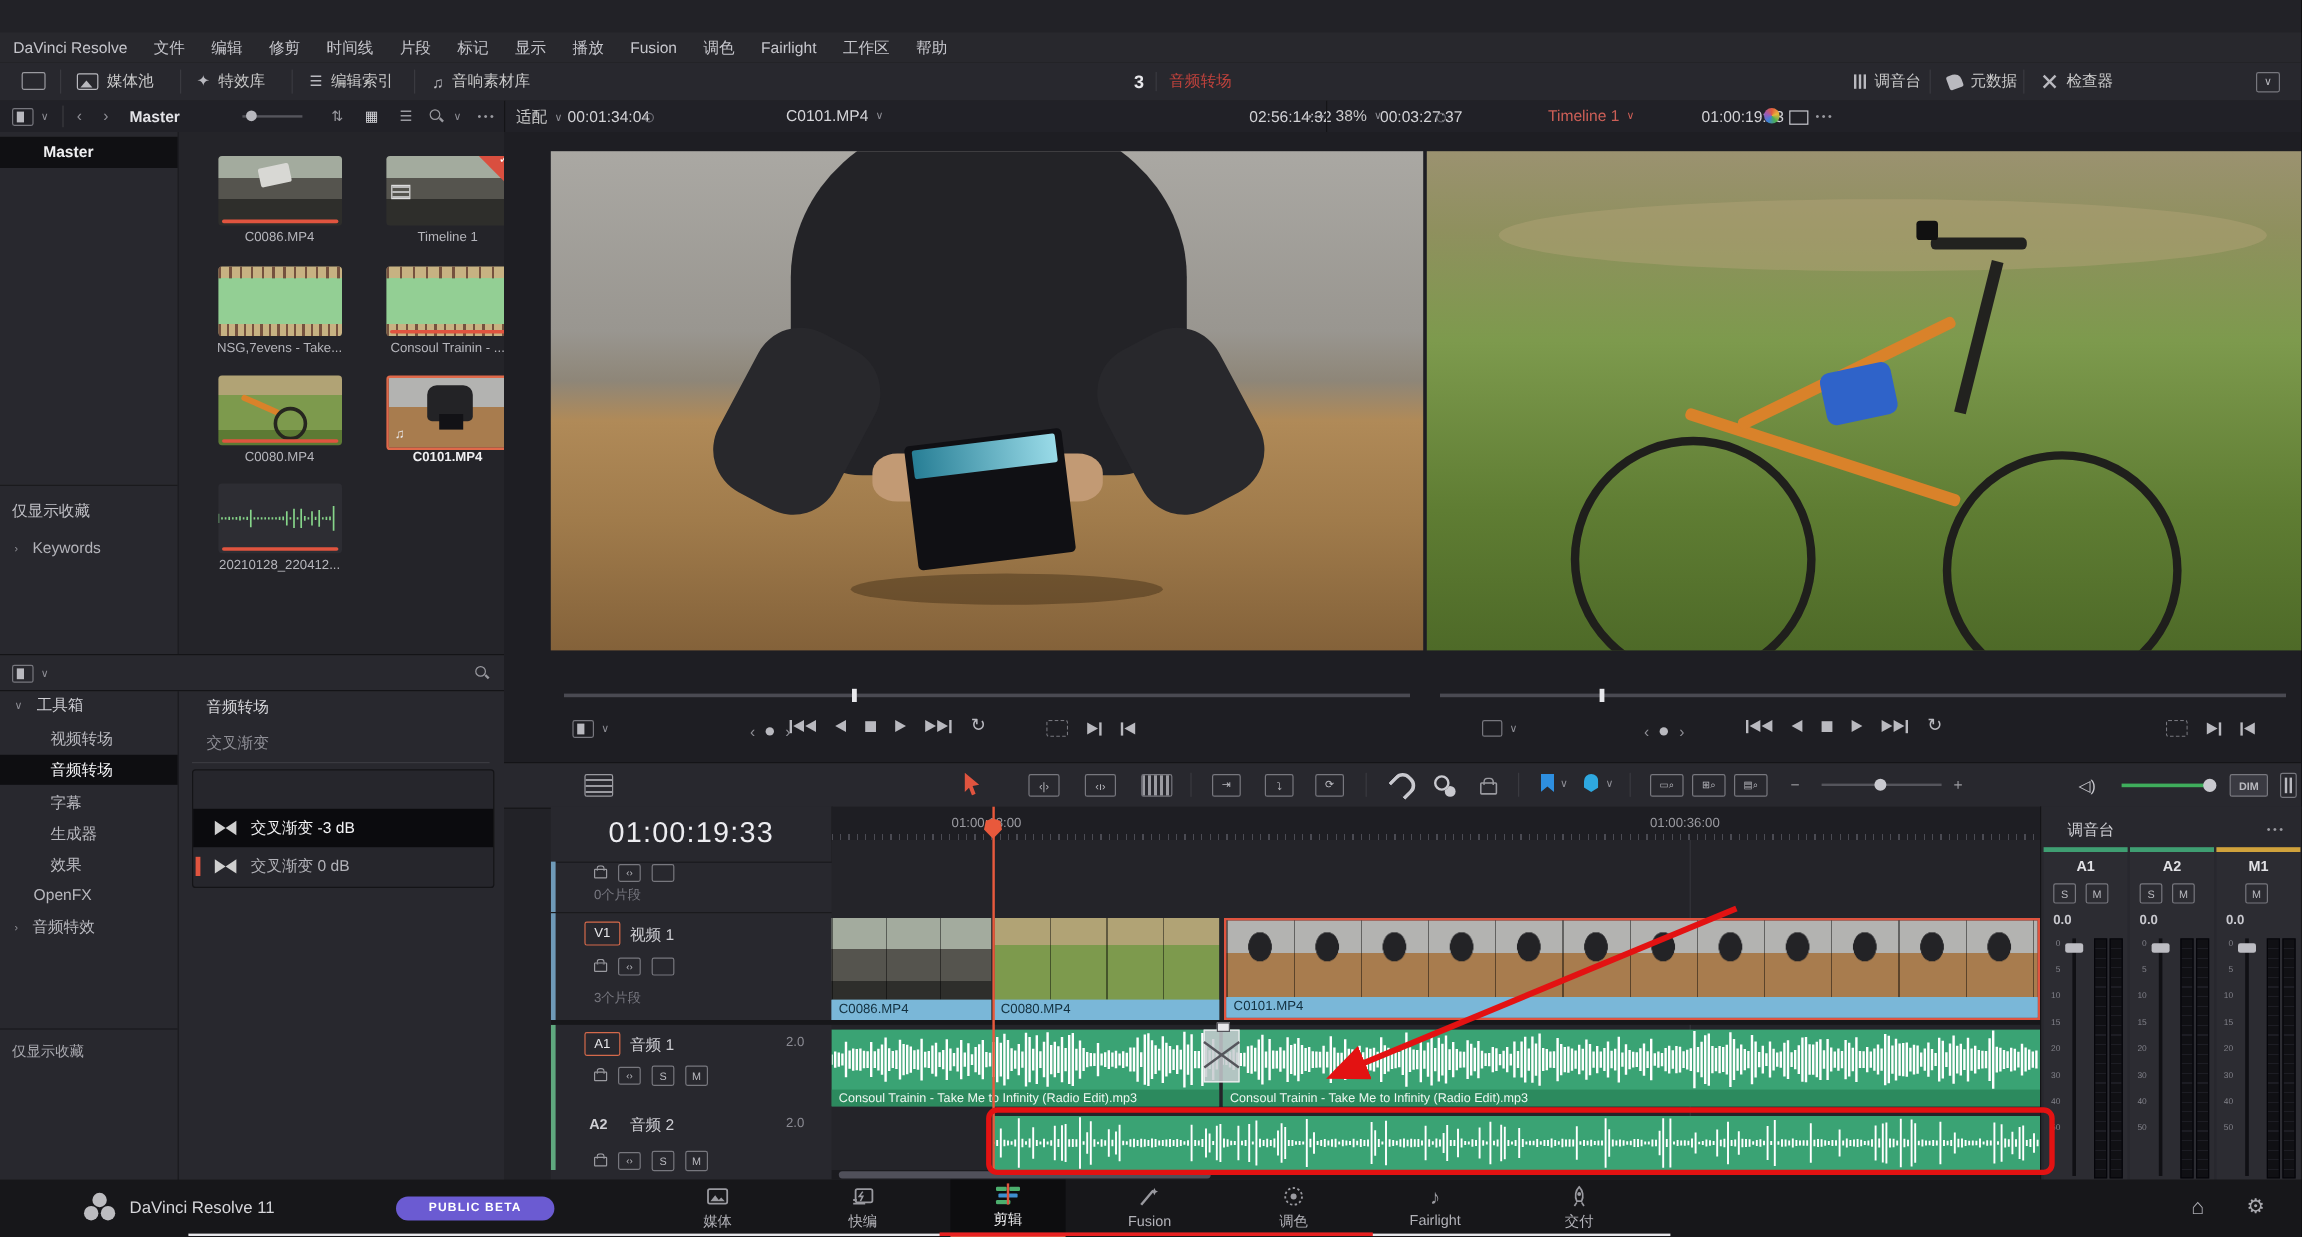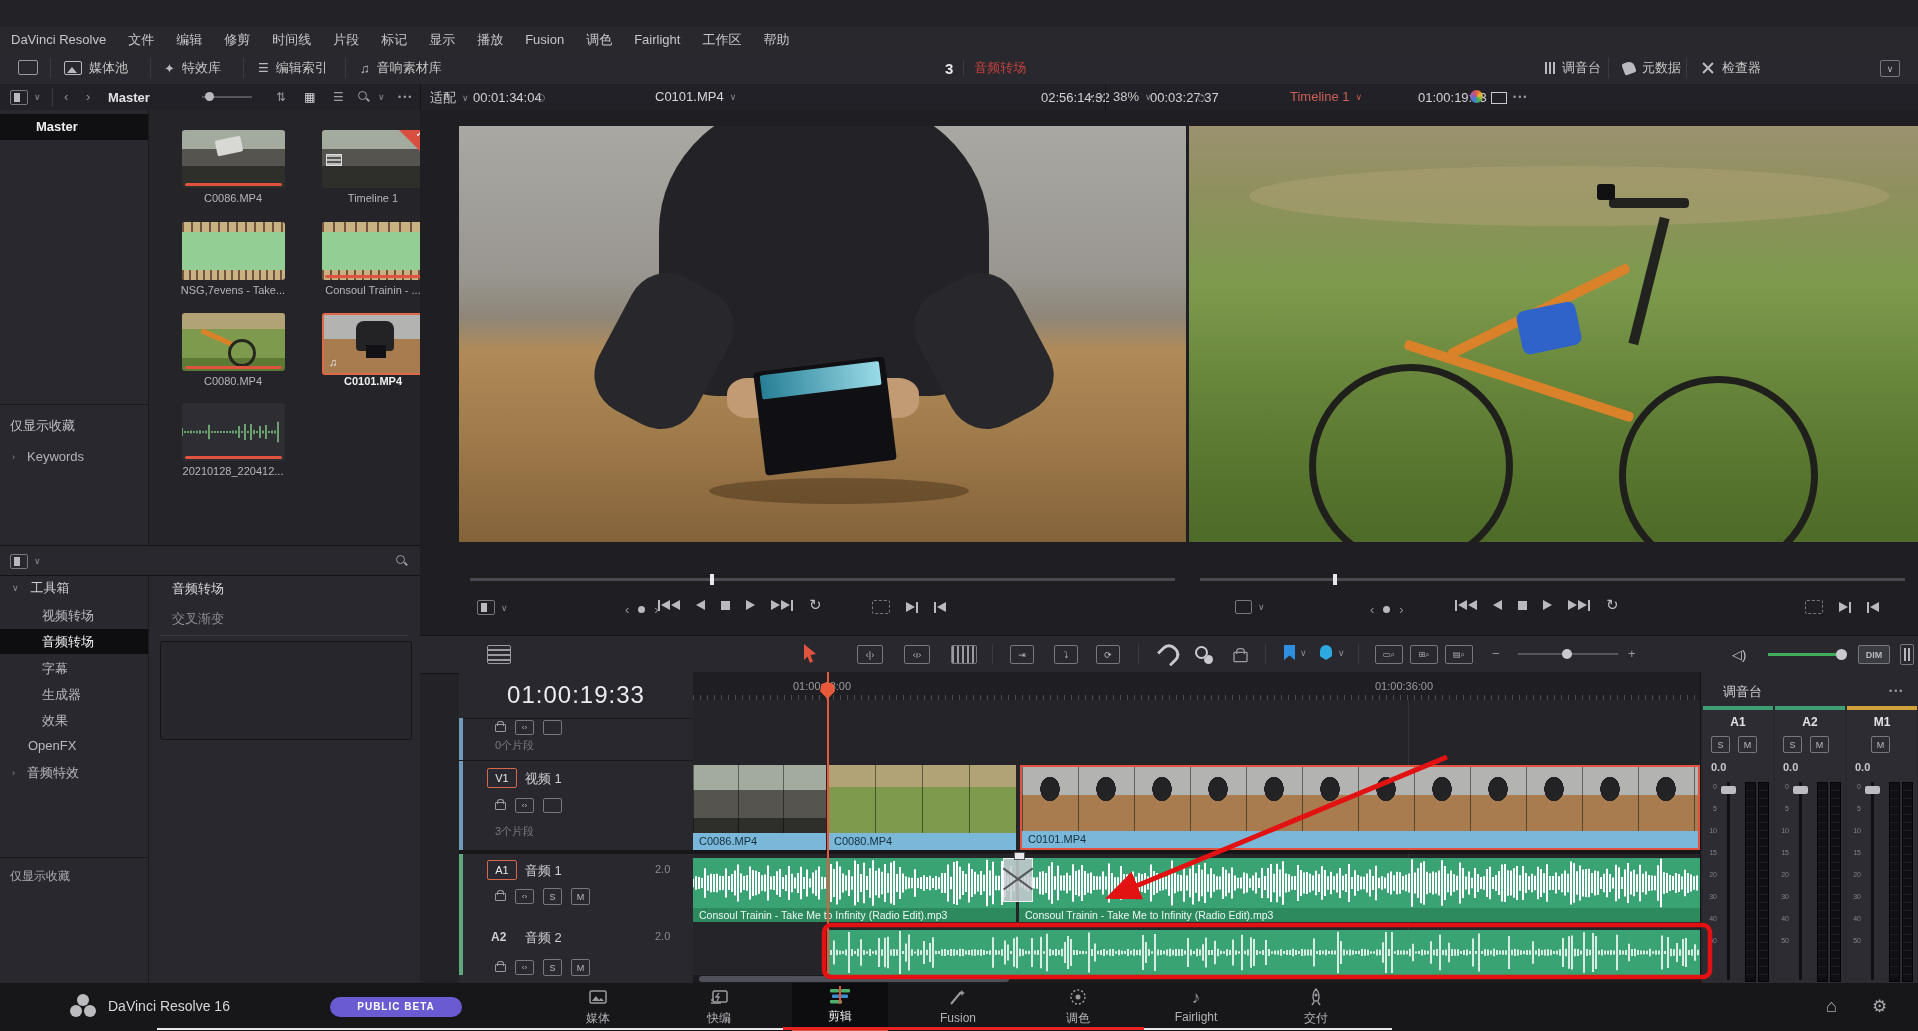--- a/index.html
+++ b/index.html
@@ -261,20 +261,29 @@
     <div class="abs row" style="left:12px;top:218px;gap:12px;">
       <span class="chev">›</span>
       <span style="color:#b9b9bf;">音频特效</span>
     </div>
 
     <span class="abs nowrap" style="left:172px;top:34px;color:#d6d6da;">音频转场</span>
     <span class="abs nowrap" style="left:172px;top:64px;color:#8f8f96;">交叉渐变</span>
     <div class="abs" style="left:160px;top:89px;width:248px;border-top:1px solid #3a3a40;"></div>
 
     <div class="abs" style="left:160px;top:95px;width:250px;height:97px;background:#26262c;border:1px solid #141417;border-radius:3px;">
+      <div class="abs row" style="left:0;top:32px;width:250px;height:32px;gap:12px;padding-left:18px;box-sizing:border-box;background:#0b0b0e;">
+        <span class="bowtie"></span>
+        <span style="color:#f2f2f4;">交叉渐变 -3 dB</span>
+      </div>
+      <div class="abs row" style="left:0;top:64px;width:250px;height:32px;gap:12px;padding-left:18px;box-sizing:border-box;">
+        <span class="abs" style="left:2px;top:8px;width:4px;height:16px;background:#e0543f;"></span>
+        <span class="bowtie"></span>
+        <span style="color:#b2b2b8;">交叉渐变 0 dB</span>
+      </div>
     </div>
 
     <div class="abs" style="left:0;top:311px;width:148px;border-top:1px solid #1a1a1d;"></div>
     <span class="abs nowrap" style="left:10px;top:322px;font-size:12px;color:#aaaab0;">仅显示收藏</span>
   </div>
 
   <div class="abs" style="left:420px;top:110px;width:1498px;height:525px;background:#1e1e23;">
 
     <div class="abs" style="left:39px;top:16px;width:727px;height:416px;overflow:hidden;background:linear-gradient(180deg,#aaa8a3 0%,#999690 36%,#8e8678 46%,#b08a58 54%,#a07b4b 74%,#84623a 100%);">
       <span class="abs" style="left:200px;top:-30px;width:330px;height:300px;background:#232327;border-radius:45% 45% 18% 18%;"></span>
@@ -618,21 +627,21 @@
       <span class="meter" style="left:55px;top:76px;height:198px;"></span>
     </div>
   </div>
 
   <div class="abs" style="left:0;top:983px;width:1918px;height:48px;background:#17171a;">
     <span class="abs" style="left:70px;top:11px;width:26px;height:26px;">
       <span class="abs" style="left:7px;top:0;width:12px;height:12px;border-radius:50%;background:#bcbcc0;"></span>
       <span class="abs" style="left:0;top:11px;width:12px;height:12px;border-radius:50%;background:#bcbcc0;"></span>
       <span class="abs" style="left:14px;top:11px;width:12px;height:12px;border-radius:50%;background:#bcbcc0;"></span>
     </span>
-    <span class="abs nowrap" style="left:108px;top:15px;font-size:14px;color:#d6d6da;">DaVinci Resolve 16</span>
+    <span class="abs nowrap" style="left:108px;top:15px;font-size:14px;color:#d6d6da;">DaVinci Resolve 11</span>
     <span class="abs nowrap" style="left:330px;top:14px;width:132px;height:20px;background:#6b5bd2;border-radius:10px;color:#fff;font-size:10px;font-weight:bold;letter-spacing:1px;text-align:center;line-height:20px;display:inline-block;">PUBLIC BETA</span>
 
     <div class="tab" style="left:550px;">
       <svg width="22" height="18" viewBox="0 0 22 18">
           <rect x="3" y="3" width="16" height="12" rx="1.5" fill="none" stroke="#9a9aa0" stroke-width="1.5"></rect>
           <path d="M5,13 l4,-5 l3,4 l2,-2 l3,3 z" fill="#9a9aa0"></path>
         </svg>
       <span class="tlabel">媒体</span>
     </div>
     <div class="tab" style="left:671px;">

